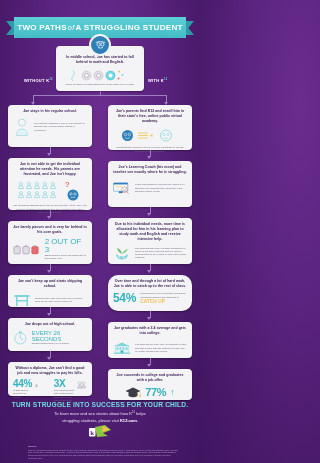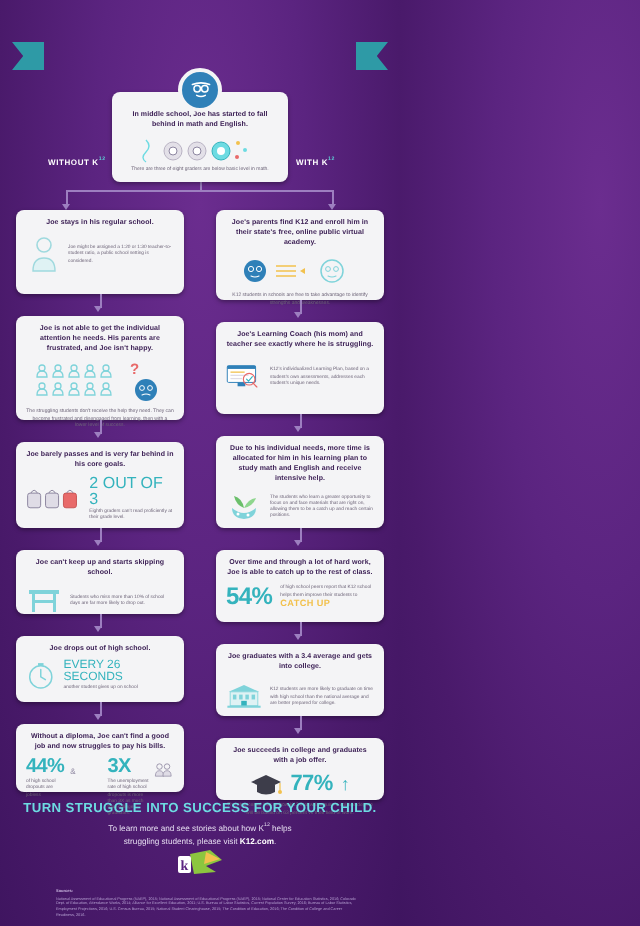--- a/index.html
+++ b/index.html
@@ -93,20 +93,25 @@
   svg { display:block; }
 </style>
 </head>
 <body>
 
 <div class="page">
 
   <div class="ribbon-wrap">
     <div class="ribbon-tail l"></div>
     <div class="ribbon-tail r"></div>
+    <div class="ribbon">
+      <div class="ribbon-text">
+        <span>Two Paths</span><span class="it">of</span><span>a Struggling Student</span>
+      </div>
+    </div>
   </div>
 
   <div class="avatar-top">
     <svg width="13" height="13" viewBox="0 0 24 24">
       <circle cx="8.5" cy="10" r="3" fill="none" stroke="#fff" stroke-width="1.4"></circle>
       <circle cx="15.5" cy="10" r="3" fill="none" stroke="#fff" stroke-width="1.4"></circle>
       <line x1="11.5" y1="10" x2="12.5" y2="10" stroke="#fff" stroke-width="1.4"></line>
       <path d="M8 16 q4 2 8 0" fill="none" stroke="#fff" stroke-width="1.4" stroke-linecap="round"></path>
       <path d="M4 6 q8 -3 16 0" fill="none" stroke="#fff" stroke-width="1.4" stroke-linecap="round"></path>
     </svg>
@@ -323,21 +328,21 @@
         <path d="M18 18 q4 -9 12 -10 q-3 8 -12 10 z" fill="#8ed68e"></path>
         <circle cx="12" cy="24" r="1.5" fill="#fff"></circle>
         <circle cx="22" cy="25" r="1.5" fill="#fff"></circle>
       </svg>
       <div class="stat-note">The students who learn a greater opportunity to focus on and face materials that are right on, allowing them to be a catch up and reach certain positions.</div>
     </div>
   </div>
   <div class="conn" style="left:149.5px; top:264px; width:1px; height:7px;"></div>
   <div class="arrow" style="left:147.3px; top:270px;"></div>
 
-  <div class="card" style="left:108px; top:275px; width:84px; height:36px;">
+  <div class="card" style="left:108px; top:275px; width:84px; height:36px;border-radius:10px;">
     <div class="card-head">Over time and through a lot of hard work, Joe is able to catch up to the rest of class.</div>
     <div class="card-body">
       <div class="stat" style="font-size:12px;">54%</div>
       <div style="text-align:left;">
         <div class="stat-note">of high school peers report that K12 school helps them improve their students to</div>
         <div style="font-size:4.6px; font-weight:bold; color:#f2c14e; letter-spacing:.2px;">CATCH UP</div>
       </div>
     </div>
   </div>
   <div class="conn" style="left:149.5px; top:311px; width:1px; height:7px;"></div>

